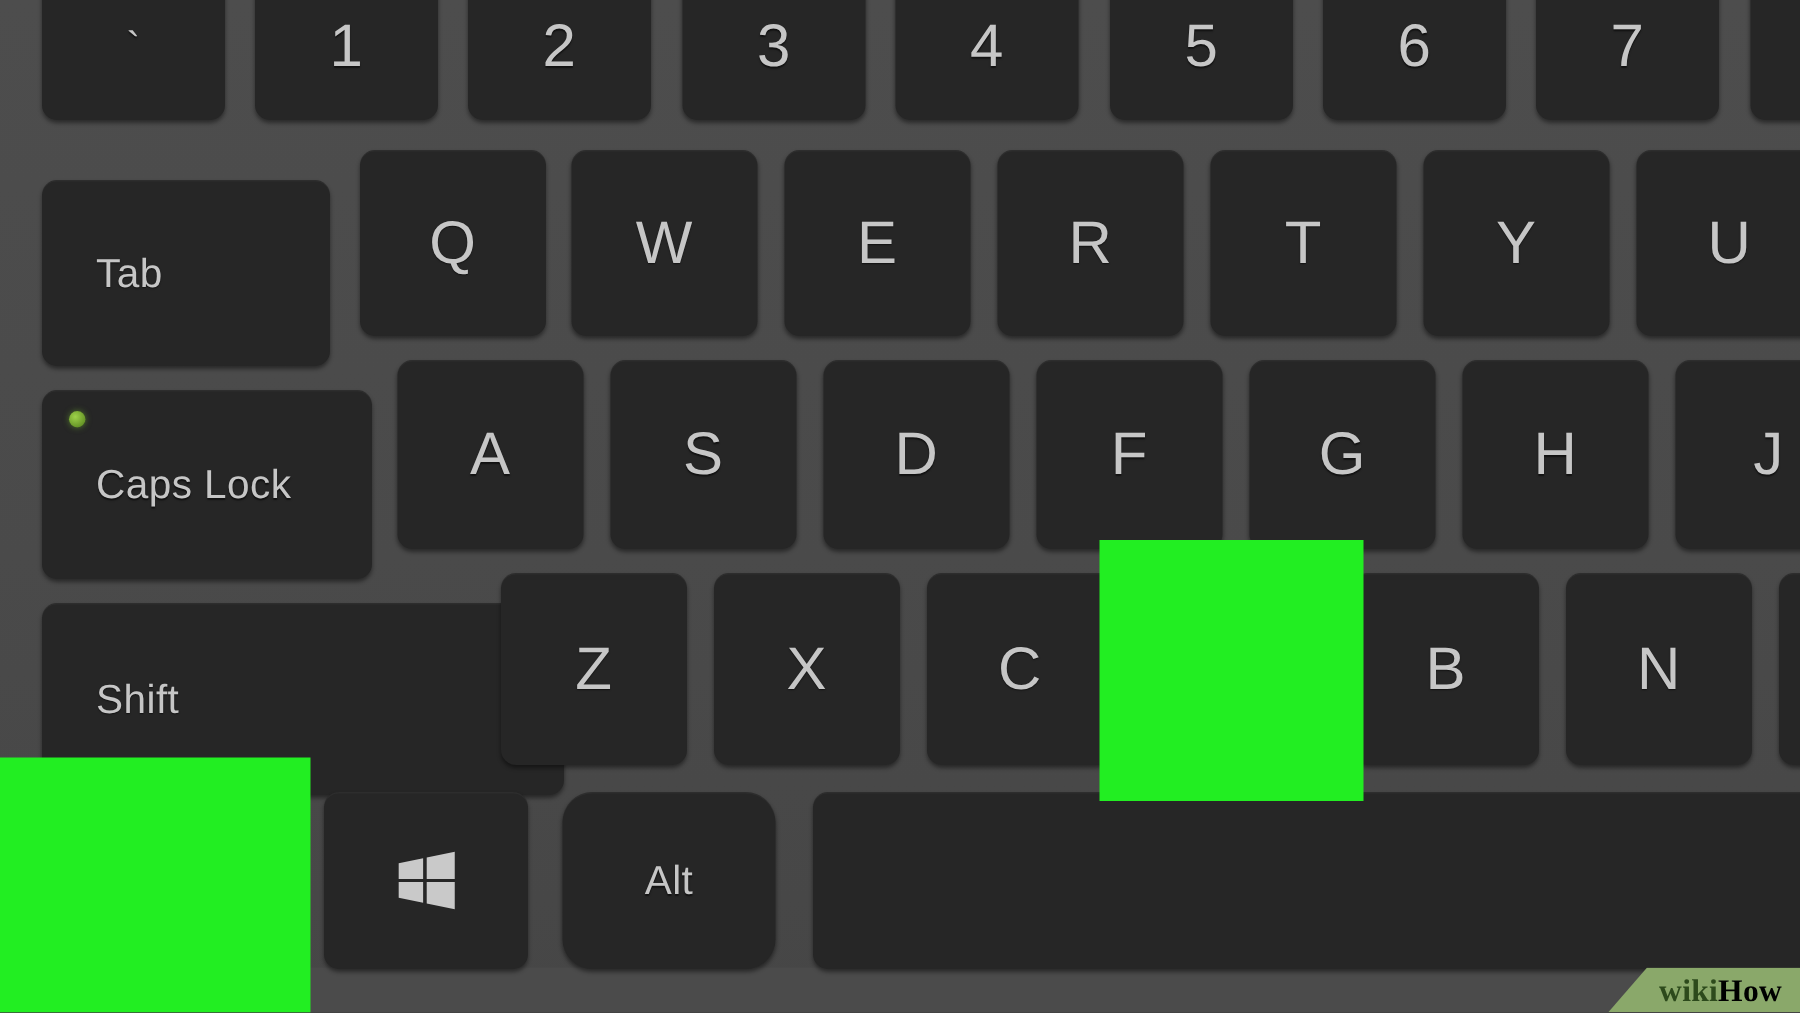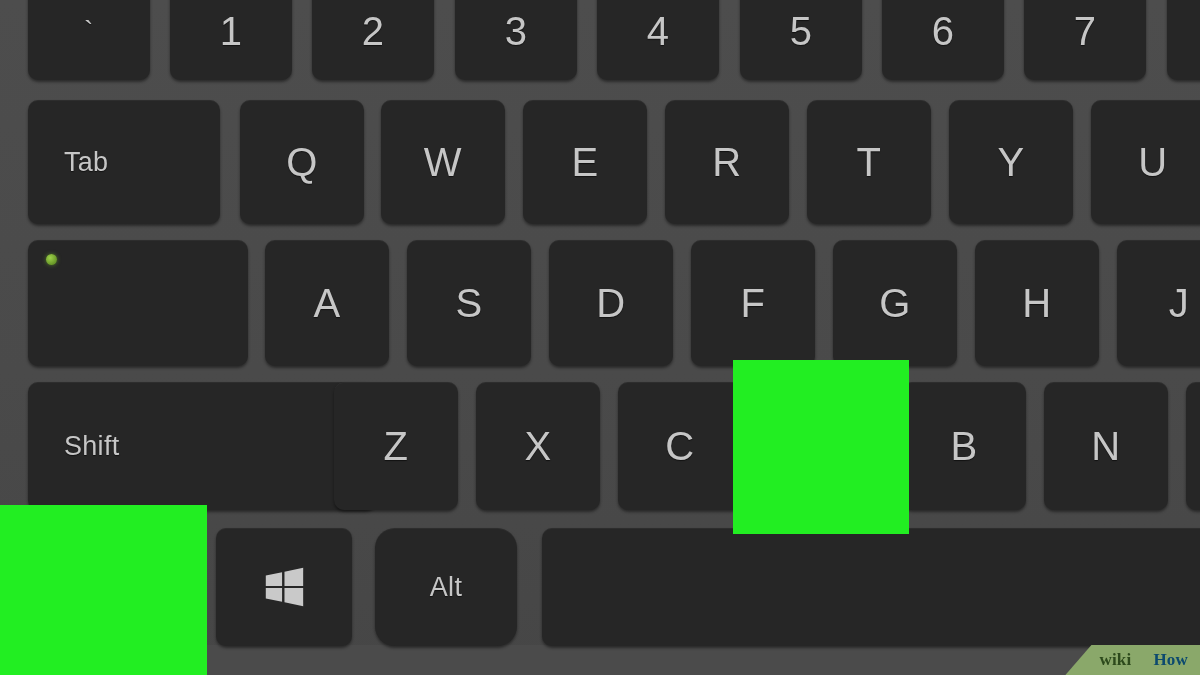--- a/index.html
+++ b/index.html
@@ -42,20 +42,21 @@
     border-radius: 10px;
     box-shadow: 0 2px 3px rgba(0,0,0,0.45),
                 inset 0 1px 0 rgba(255,255,255,0.035);
     display: flex;
     align-items: center;
     justify-content: center;
     overflow: hidden;
   }
   .key.wide-label {
     justify-content: flex-start;
+    margin-top: 20px;
   }
   .key-label {
     color: #c6c6c6;
     font-size: 40px;
     font-weight: 400;
     letter-spacing: 0.5px;
     line-height: 1;
     user-select: none;
     text-shadow: 0 1px 1px rgba(0,0,0,0.55);
   }
@@ -111,25 +112,25 @@
     height: 30px;
     z-index: 20;
     display: flex;
     align-items: center;
     padding-right: 12px;
     padding-left: 34px;
     background: #8aa86a;
     clip-path: polygon(26px 0, 100% 0, 100% 100%, 0 100%);
     font-family: "Liberation Serif", serif;
     font-weight: bold;
-    font-size: 17px;
+    font-size: 21px;
     letter-spacing: 0.2px;
   }
   .wm-wiki { color: #2d4a1c; }
-  .wm-how  { color: #0c4a6e; margin-left: 22px; }
+  .wm-how  { color: #000000; }
 </style>
 </head>
 <body>
 
 <div id="stage">
 
   <div class="chassis"></div>
   <div class="chassis-lower"></div>
 
   <div class="highlight" id="ctrl-highlight" style="left: -20px; top: 505px; width: 227px; height: 190px; background: rgb(34, 238, 34);"></div>
@@ -181,20 +182,21 @@
         <span class="key-label">T</span>
       </div>
       <div class="key" style="left: 949px; top: 100px; width: 124px; height: 124px;">
         <span class="key-label">Y</span>
       </div>
       <div class="key" style="left: 1091px; top: 100px; width: 124px; height: 124px;">
         <span class="key-label">U</span>
       </div>
       <div class="key wide-label" style="left: 28px; top: 240px; width: 220px; height: 126px;">
         <span class="led" style="left: 18px; top: 14px;"></span>
+        <span class="key-label small">Caps Lock</span>
       </div>
       <div class="key" style="left: 265px; top: 240px; width: 124px; height: 126px;">
         <span class="key-label">A</span>
       </div>
       <div class="key" style="left: 407px; top: 240px; width: 124px; height: 126px;">
         <span class="key-label">S</span>
       </div>
       <div class="key" style="left: 549px; top: 240px; width: 124px; height: 126px;">
         <span class="key-label">D</span>
       </div>

